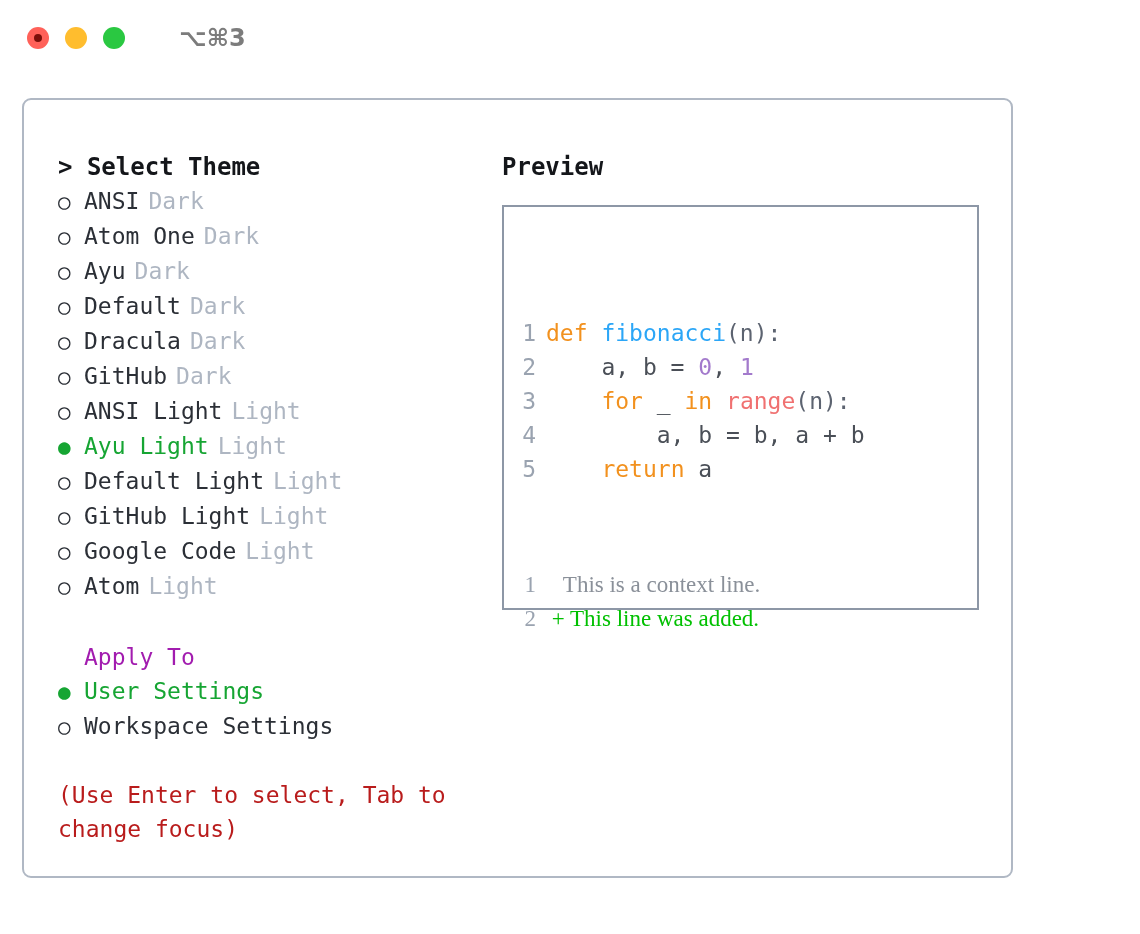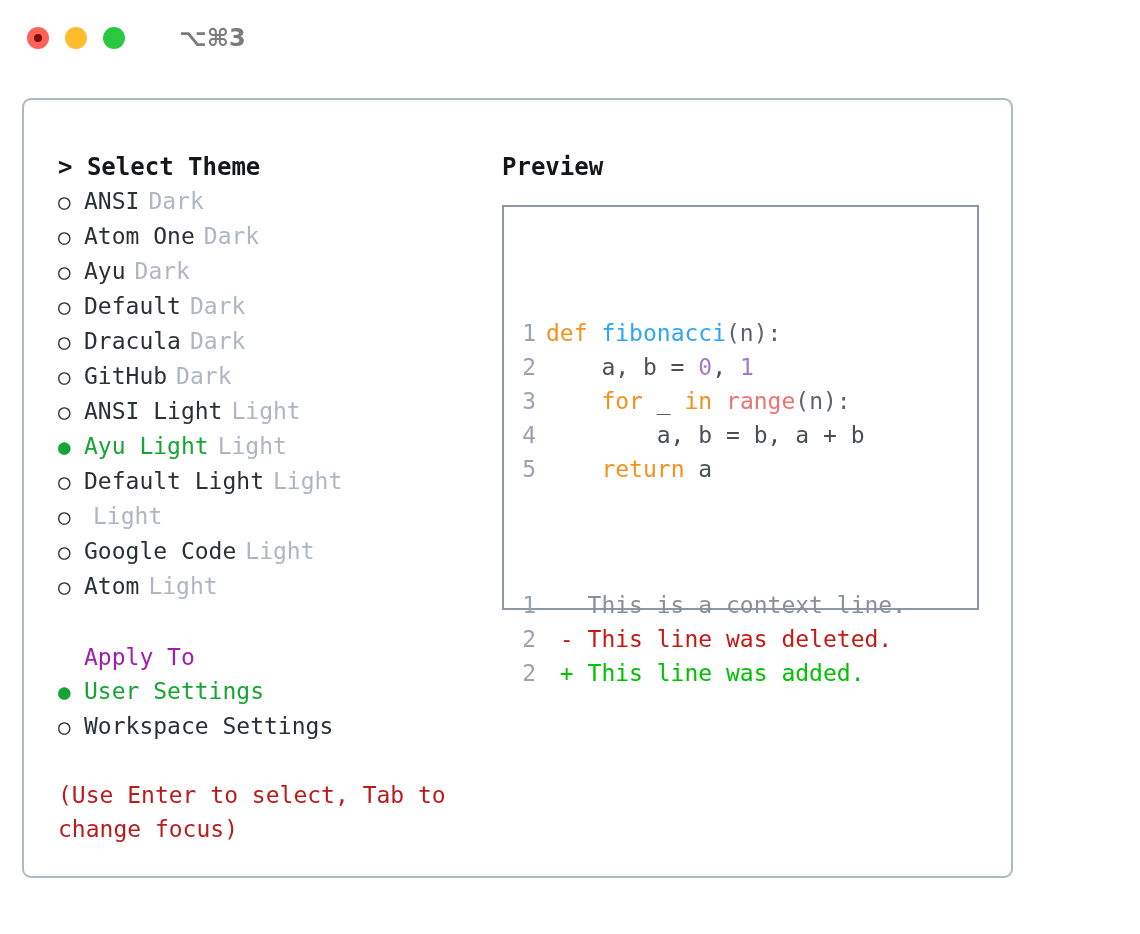--- a/index.html
+++ b/index.html
@@ -169,21 +169,21 @@
     text-align: right;
     margin-right: 10px;
   }
   .kw   { color: #f2911e; }
   .fn   { color: #2ba6f7; }
   .num  { color: #a37acc; }
   .call { color: #f07171; }
   .txt  { color: #4a4f57; }
   .punc { color: #5c6370; }
 
-  .diffblock { margin-top: 34px; }
+  .diffblock { margin-top: 14px; font-family: Liberation Serif, serif; }
   .diff-ctx  { color: #8a9099; }
   .diff-del  { color: #c41a16; }
   .diff-add  { color: #00c000; }
 </style>
 </head>
 <body>
 
 <div id="app">
 
   <div class="titlebar">
@@ -203,41 +203,41 @@
         <div class="theme-list">
             <div class="row"><span class="marker">○</span><span class="name">ANSI</span><span class="variant">Dark</span></div>
             <div class="row"><span class="marker">○</span><span class="name">Atom One</span><span class="variant">Dark</span></div>
             <div class="row"><span class="marker">○</span><span class="name">Ayu</span><span class="variant">Dark</span></div>
             <div class="row"><span class="marker">○</span><span class="name">Default</span><span class="variant">Dark</span></div>
             <div class="row"><span class="marker">○</span><span class="name">Dracula</span><span class="variant">Dark</span></div>
             <div class="row"><span class="marker">○</span><span class="name">GitHub</span><span class="variant">Dark</span></div>
             <div class="row"><span class="marker">○</span><span class="name">ANSI Light</span><span class="variant">Light</span></div>
             <div class="row selected"><span class="marker">●</span><span class="name">Ayu Light</span><span class="variant">Light</span></div>
             <div class="row"><span class="marker">○</span><span class="name">Default Light</span><span class="variant">Light</span></div>
-            <div class="row"><span class="marker">○</span><span class="variant">Light</span></div>
+            <div class="row"><span class="marker">○</span><span class="name">GitHub Light</span><span class="variant">Light</span></div>
             <div class="row"><span class="marker">○</span><span class="name">Google Code</span><span class="variant">Light</span></div>
             <div class="row"><span class="marker">○</span><span class="name">Atom</span><span class="variant">Light</span></div>
           </div>
 
         <div class="apply-section">
           <div class="apply-title">Apply To</div>
           <div class="apply-list">
               <div class="row selected"><span class="marker">●</span><span class="name">User Settings</span></div>
               <div class="row"><span class="marker">○</span><span class="name">Workspace Settings</span></div>
             </div>
         </div>
 
         <div class="hint">(Use Enter to select, Tab to change focus)</div>
       </div>
 
       <div class="right-col">
         <div class="col-title">Preview</div>
         <div class="preview-box">
           <div class="code">
             <div id="code-sample"><div><span class="ln">1</span><span class="kw">def </span><span class="fn">fibonacci</span><span class="punc">(n):</span></div><div><span class="ln">2</span><span class="txt">    a, b = </span><span class="num">0</span><span class="txt">, </span><span class="num">1</span></div><div><span class="ln">3</span><span class="txt">    </span><span class="kw">for</span><span class="txt"> _ </span><span class="kw">in</span><span class="txt"> </span><span class="call">range</span><span class="punc">(n):</span></div><div><span class="ln">4</span><span class="txt">        a, b = b, a + b</span></div><div><span class="ln">5</span><span class="txt">    </span><span class="kw">return</span><span class="txt"> a</span></div></div>
-            <div class="diffblock" id="diff-sample"><div><span class="ln">1</span><span class="diff-ctx">   This is a context line.</span></div><div><span class="ln">2</span><span class="diff-del"> - This line was deleted.</span></div><div><span class="ln">2</span><span class="diff-add"> + This line was added.</span></div></div>
+            <div class="diffblock" id="diff-sample"><div><span class="ln">1</span><span class="diff-ctx">   This is a context line.</span></div><div><span class="ln">2</span><span class="diff-add"> + This line was added.</span></div></div>
           </div>
         </div>
       </div>
 
     </div>
   </div>
 </div>
 
 </body></html>

